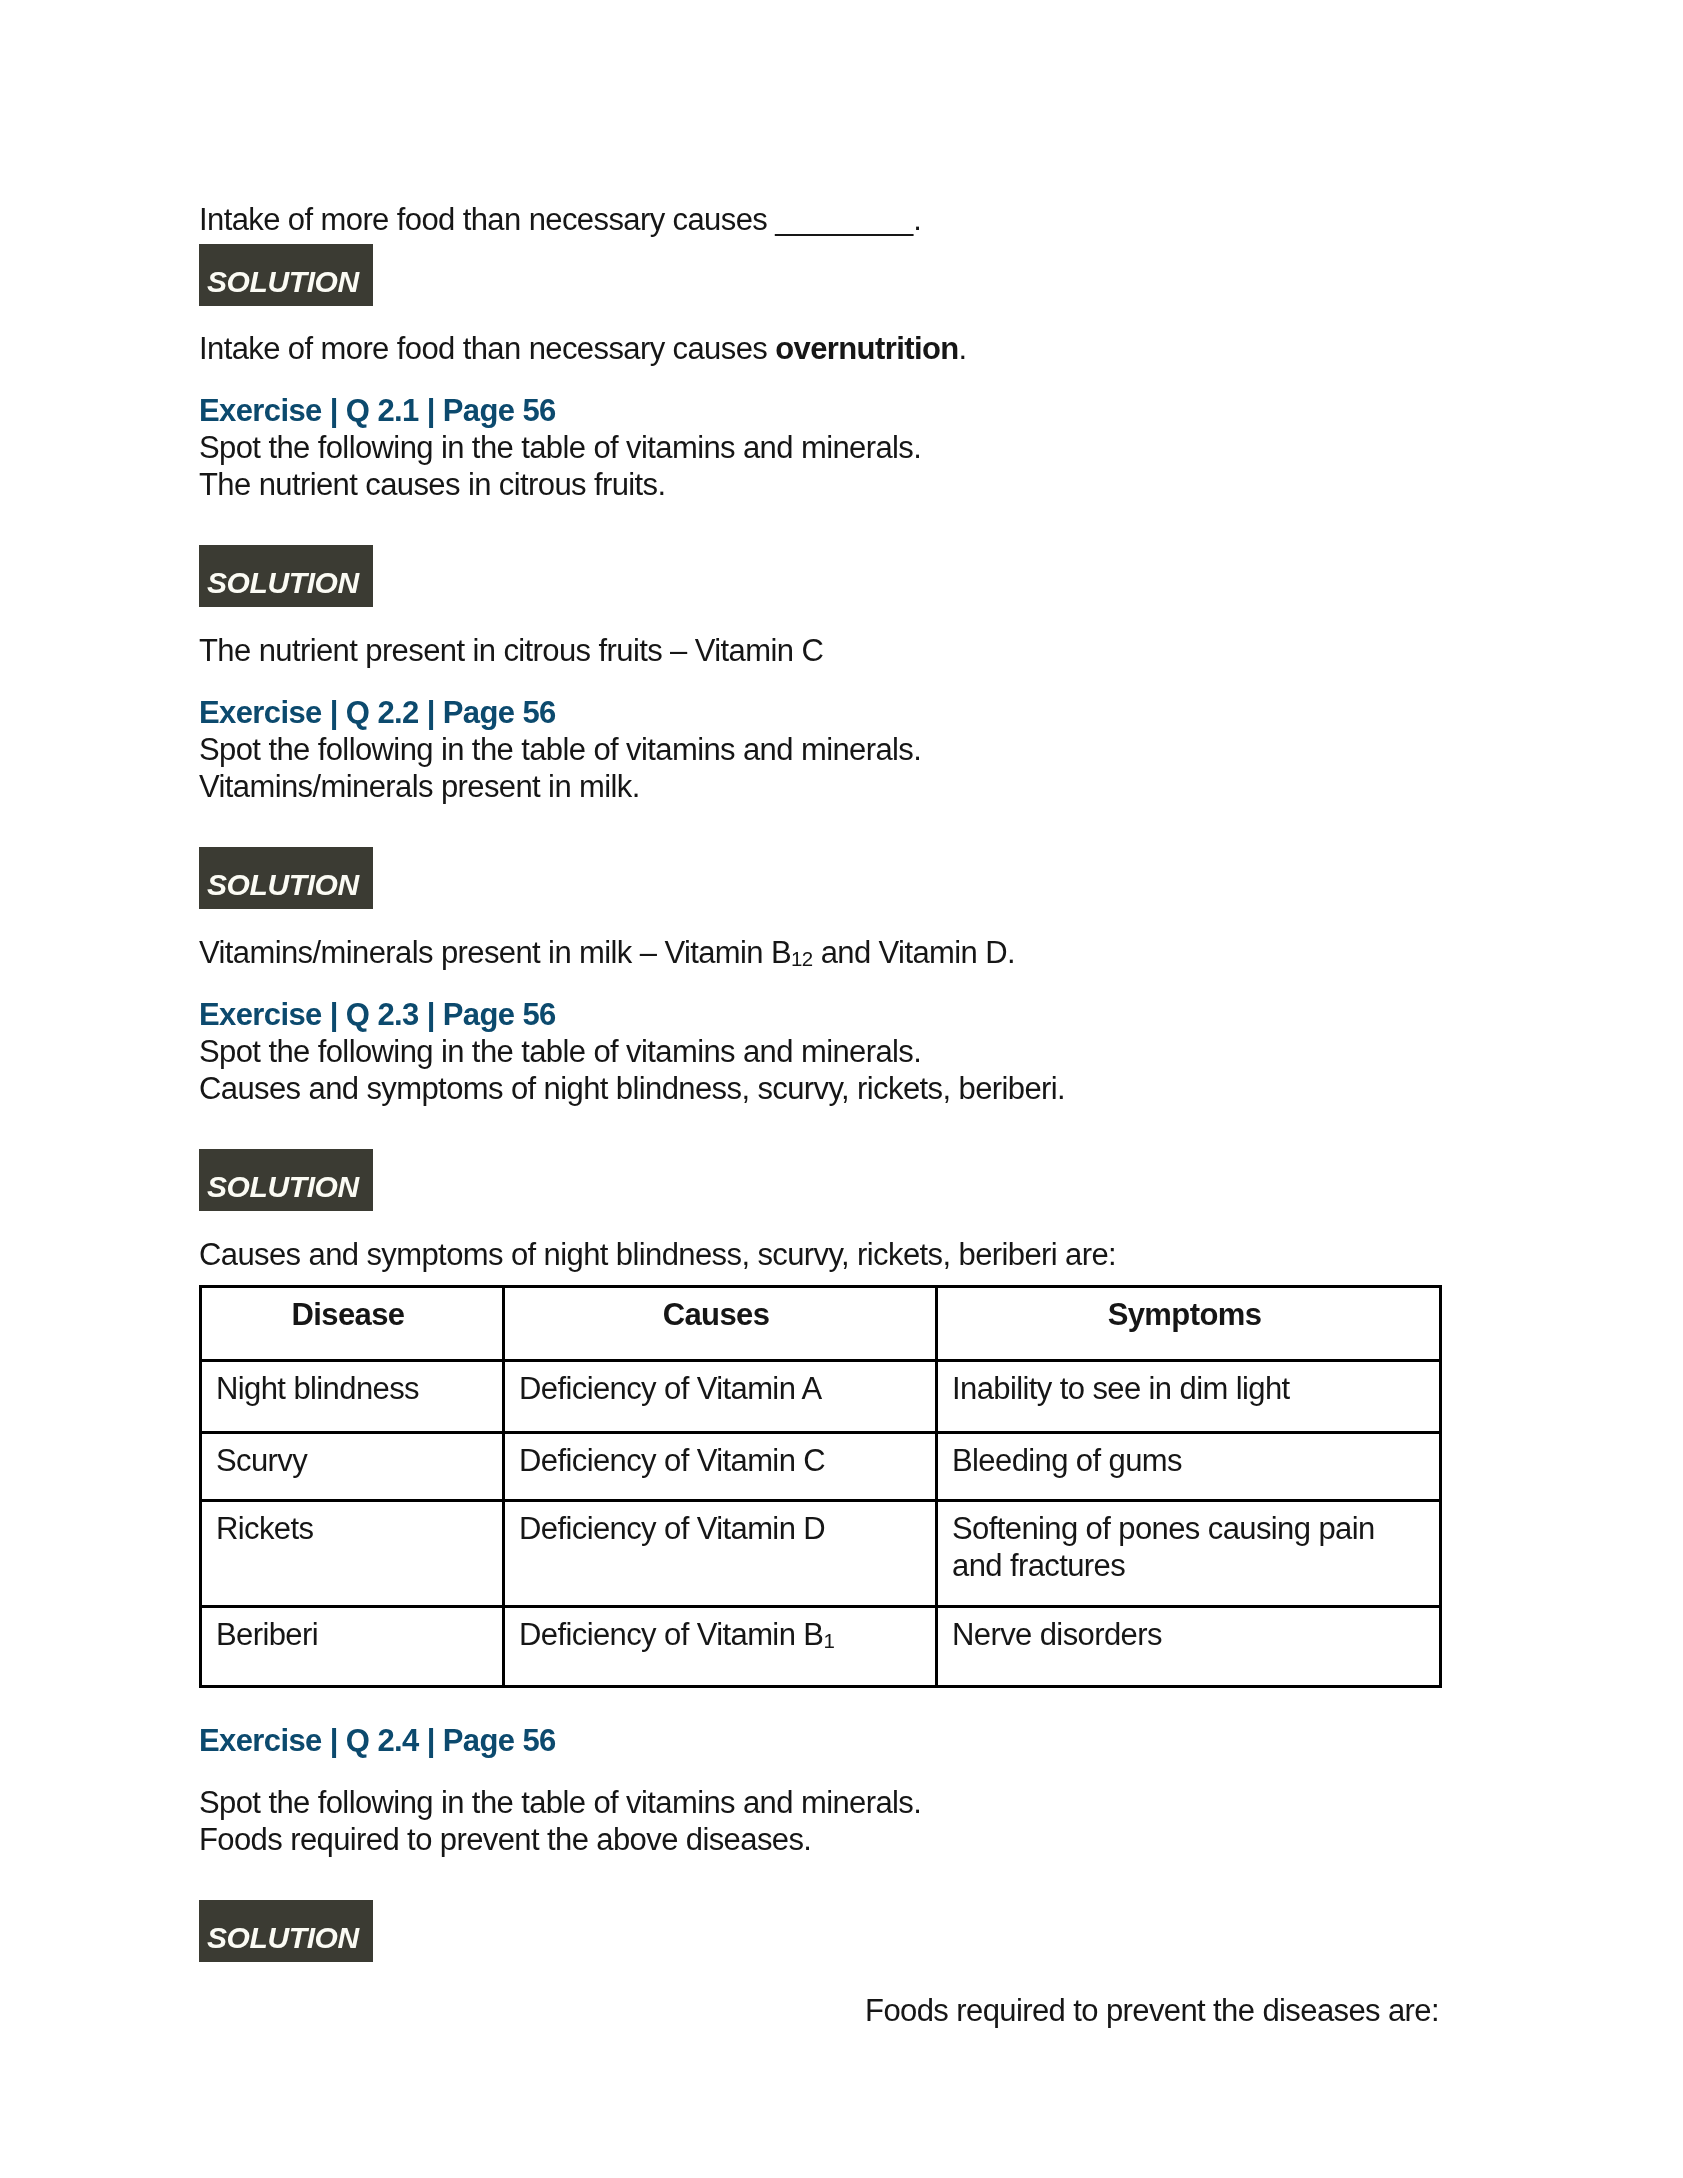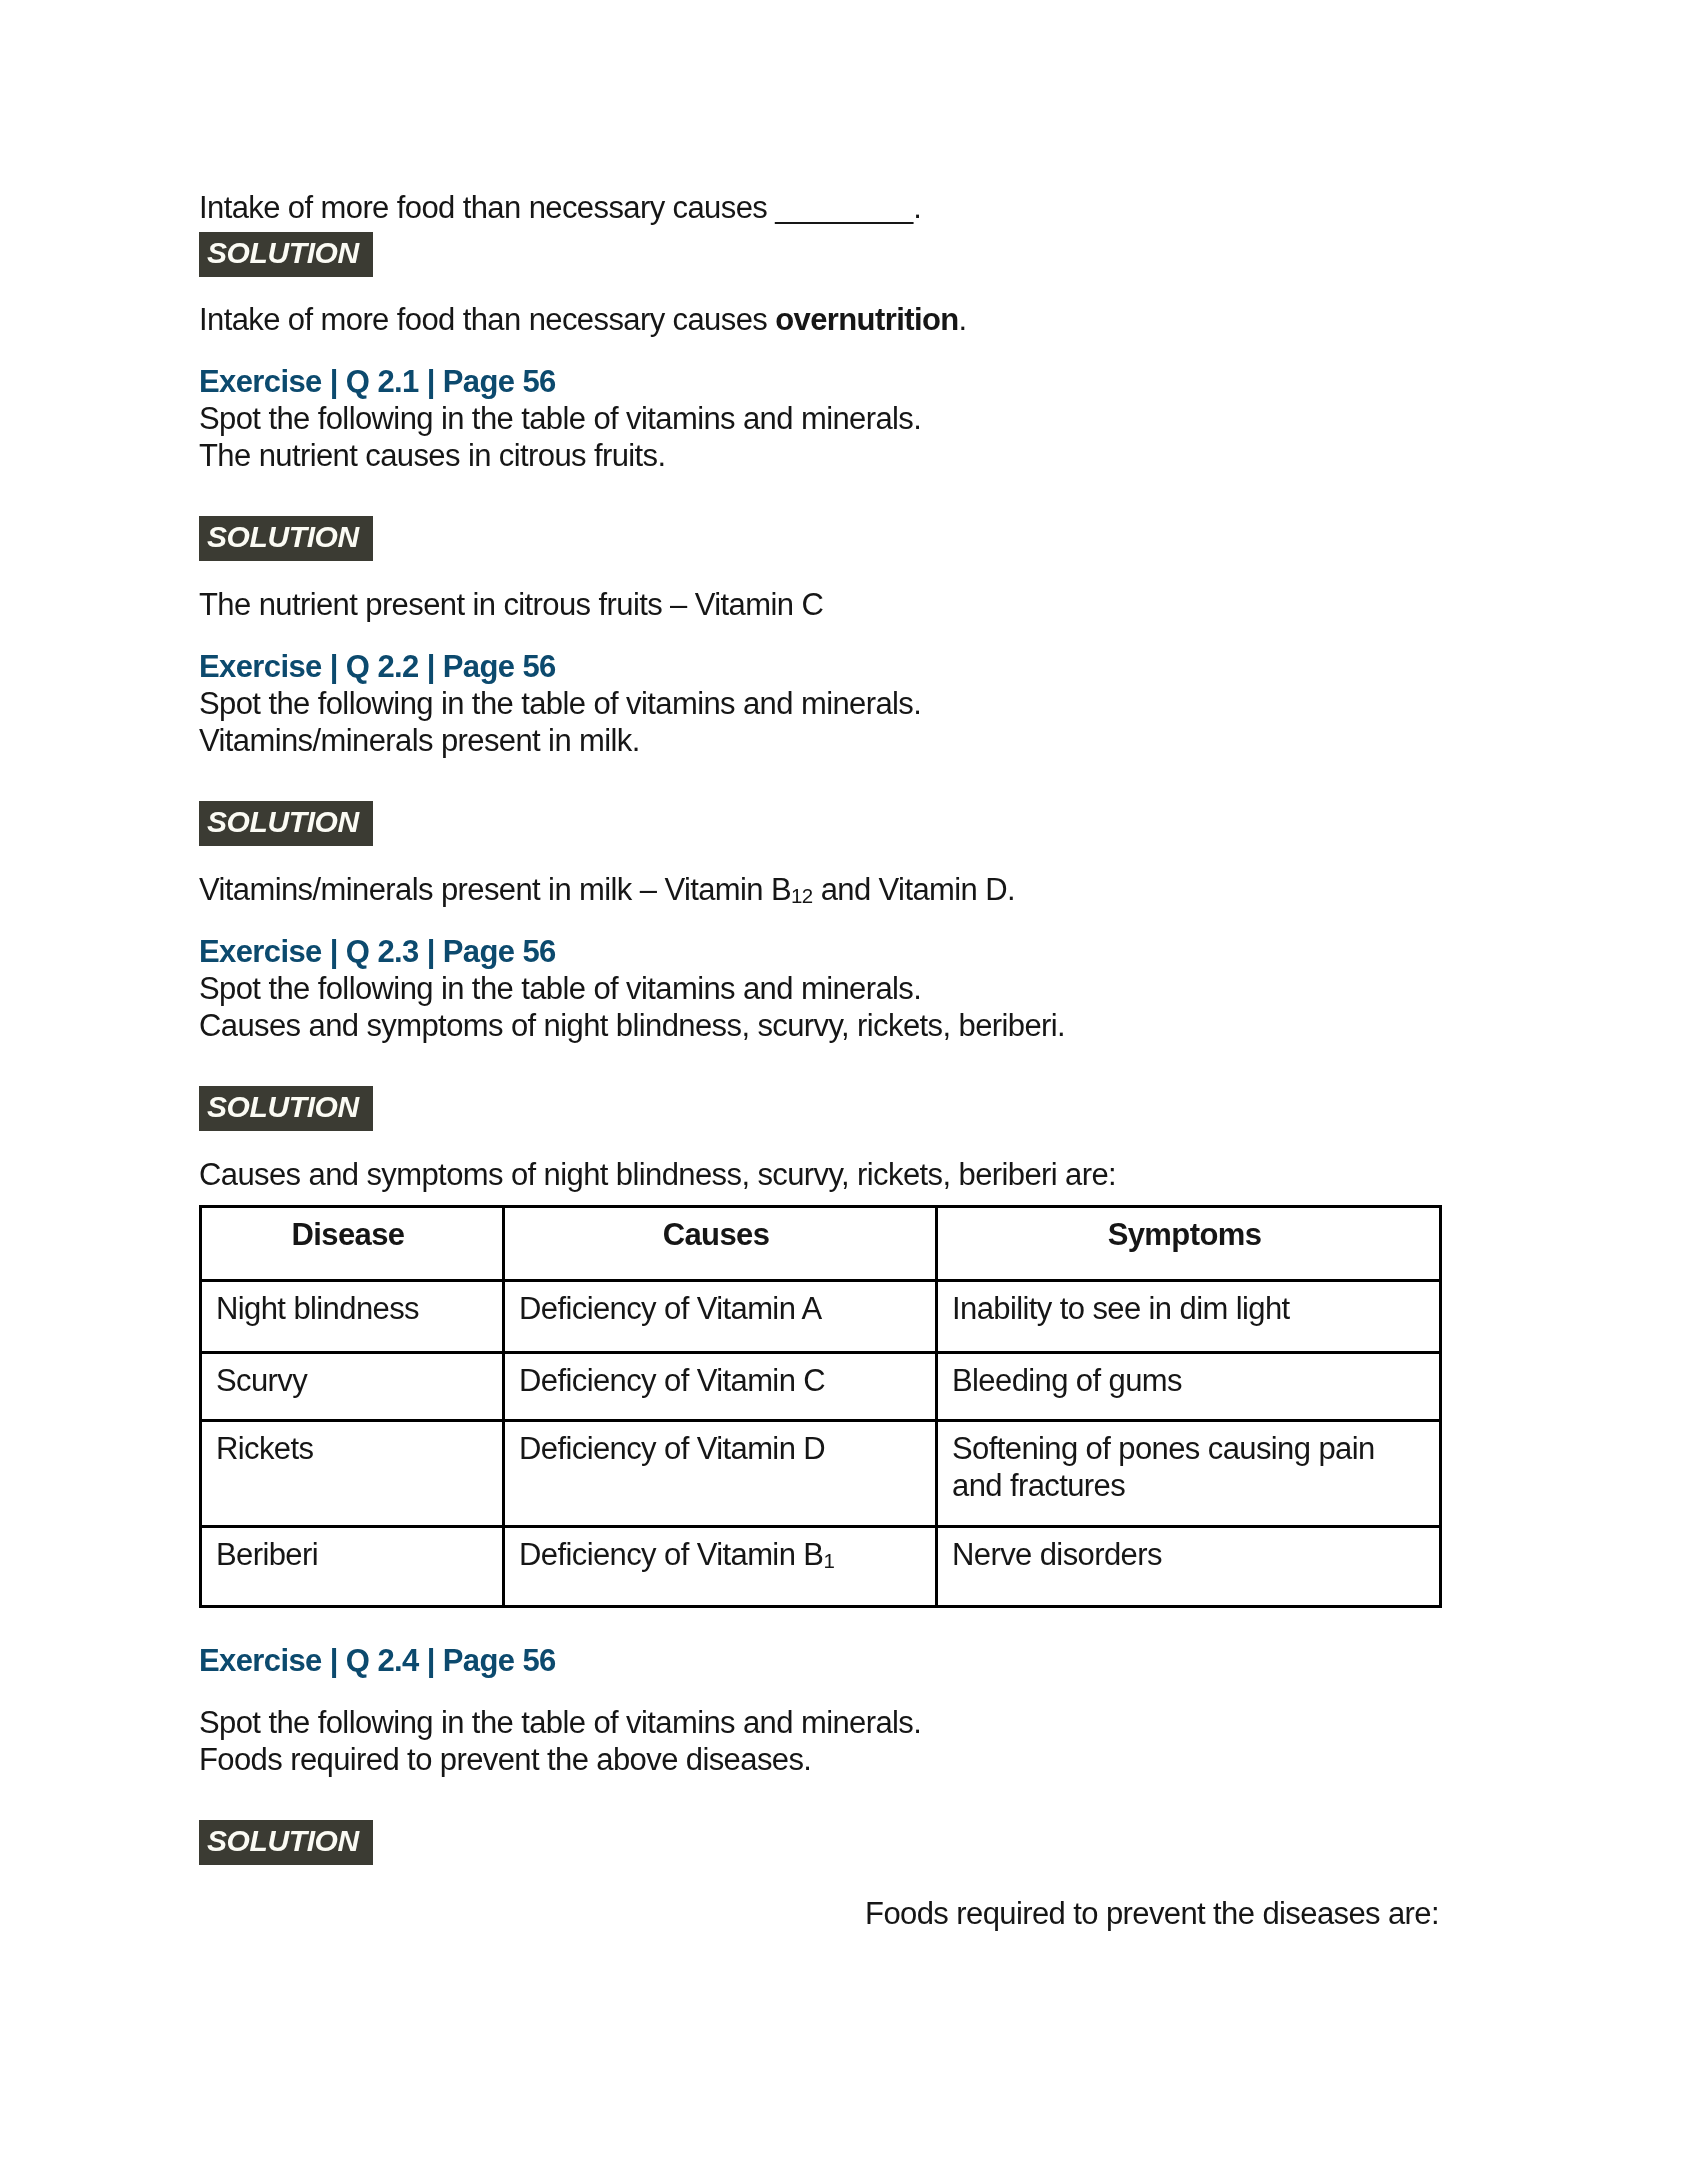--- a/index.html
+++ b/index.html
@@ -6,37 +6,37 @@
   body {
     width:1683px; height:2178px;
     background:#ffffff;
     font-family:"Liberation Sans", sans-serif;
     color:#161616;
     position:relative;
     overflow:hidden;
   }
   .content {
     position:absolute;
-    left:199px; top:189px;
+    left:199px; top:201px;
     width:1240px;
     font-size:31px;
     line-height:37px;
     letter-spacing:-0.6px;
   }
   p { margin:0; }
   .badge {
     display:block;
     width:fit-content;
     background:#3b3b33;
     color:#fbfbf4;
     font-style:italic;
     font-weight:600;
     font-size:30px;
     line-height:34px;
-    padding:4px 14px 7px 8px;
+    padding:21px 14px 7px 8px;
     letter-spacing:-0.4px;
   }
   .ex-heading {
     color:#0c4a6e;
     font-weight:bold;
   }
   .bold { font-weight:bold; }
   .blank-line { letter-spacing:0; }
   sub {
     font-size:0.66em;

